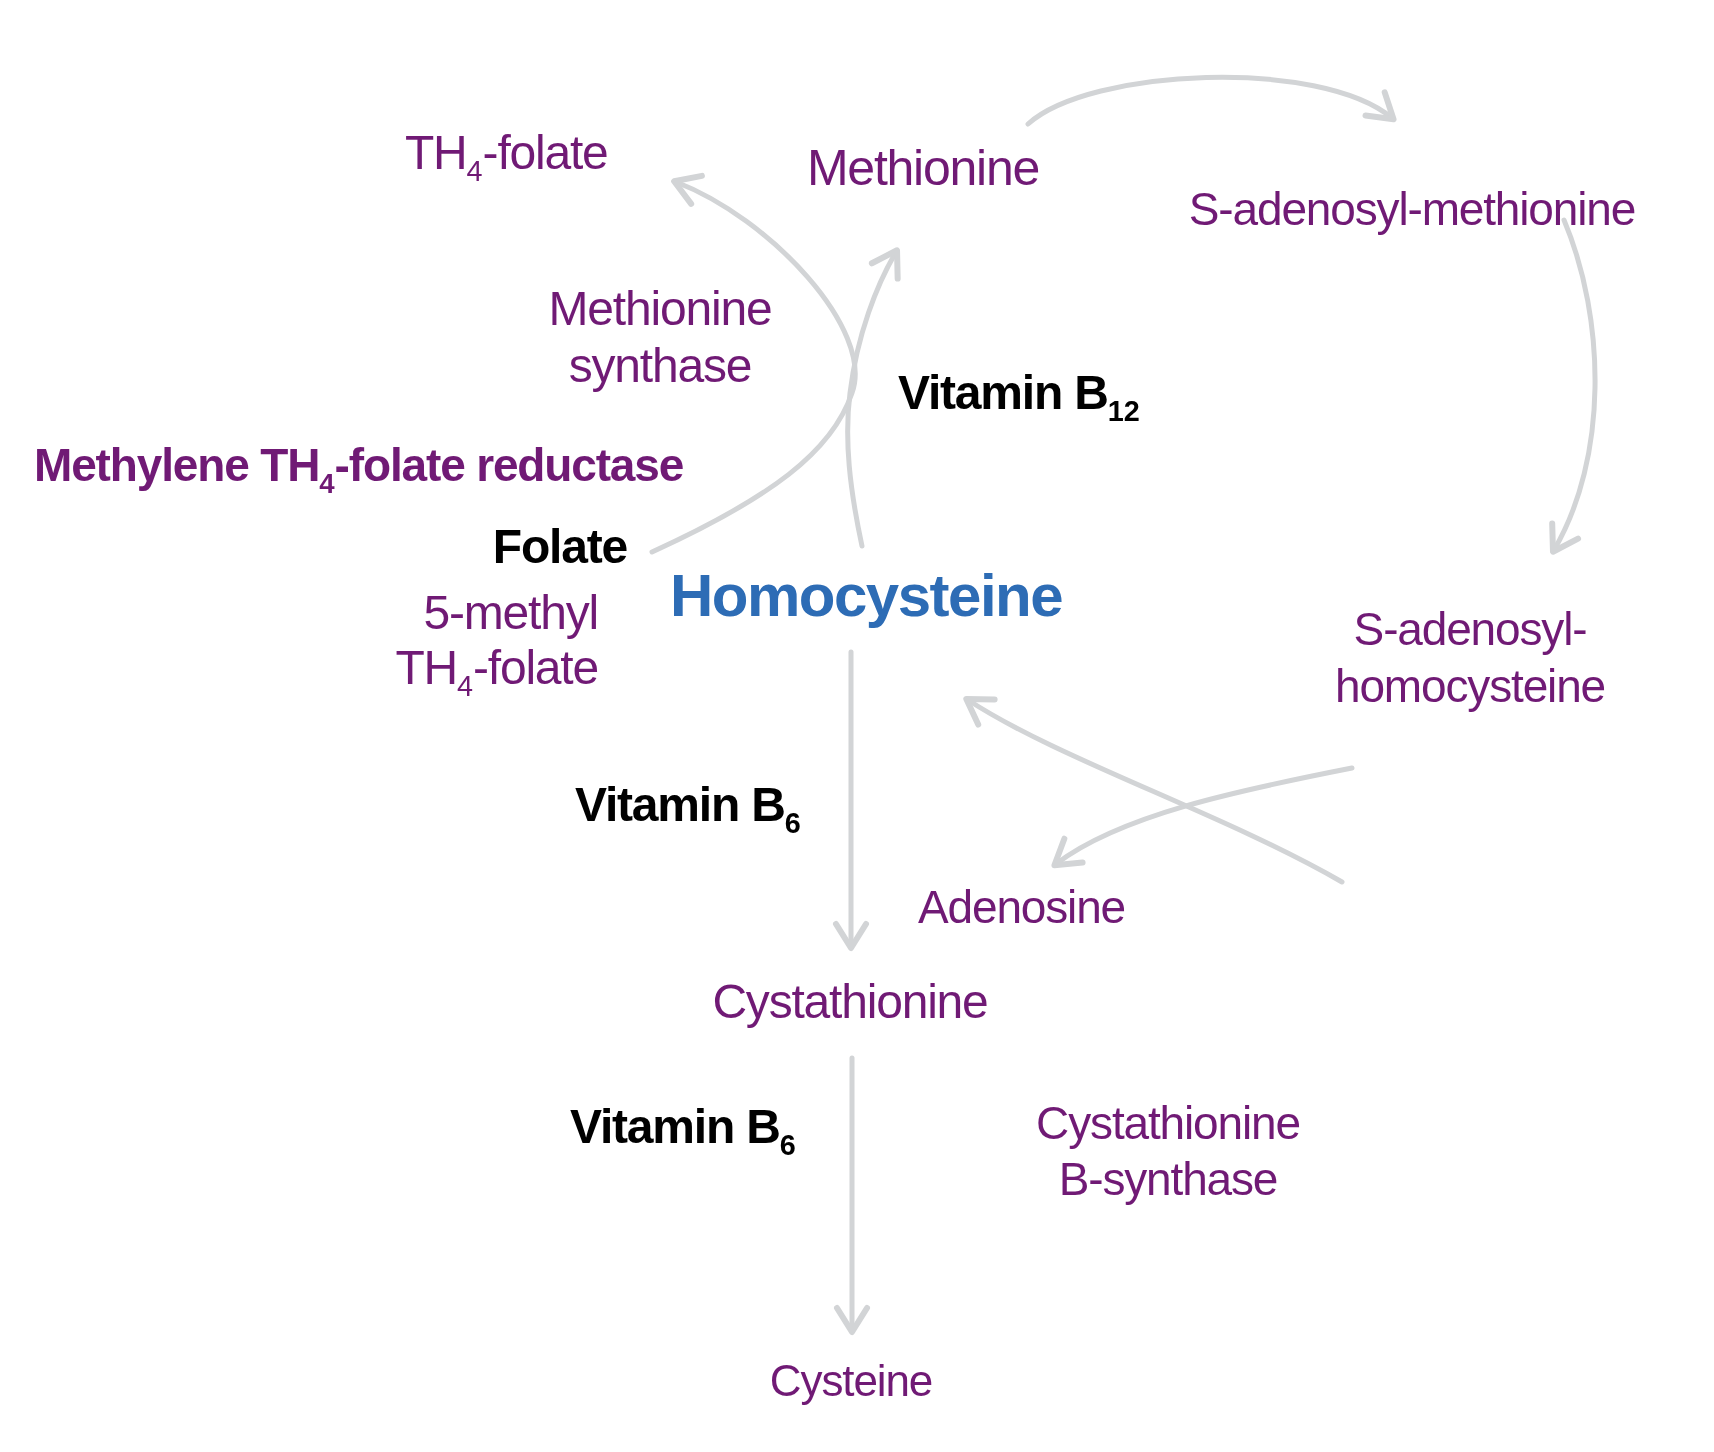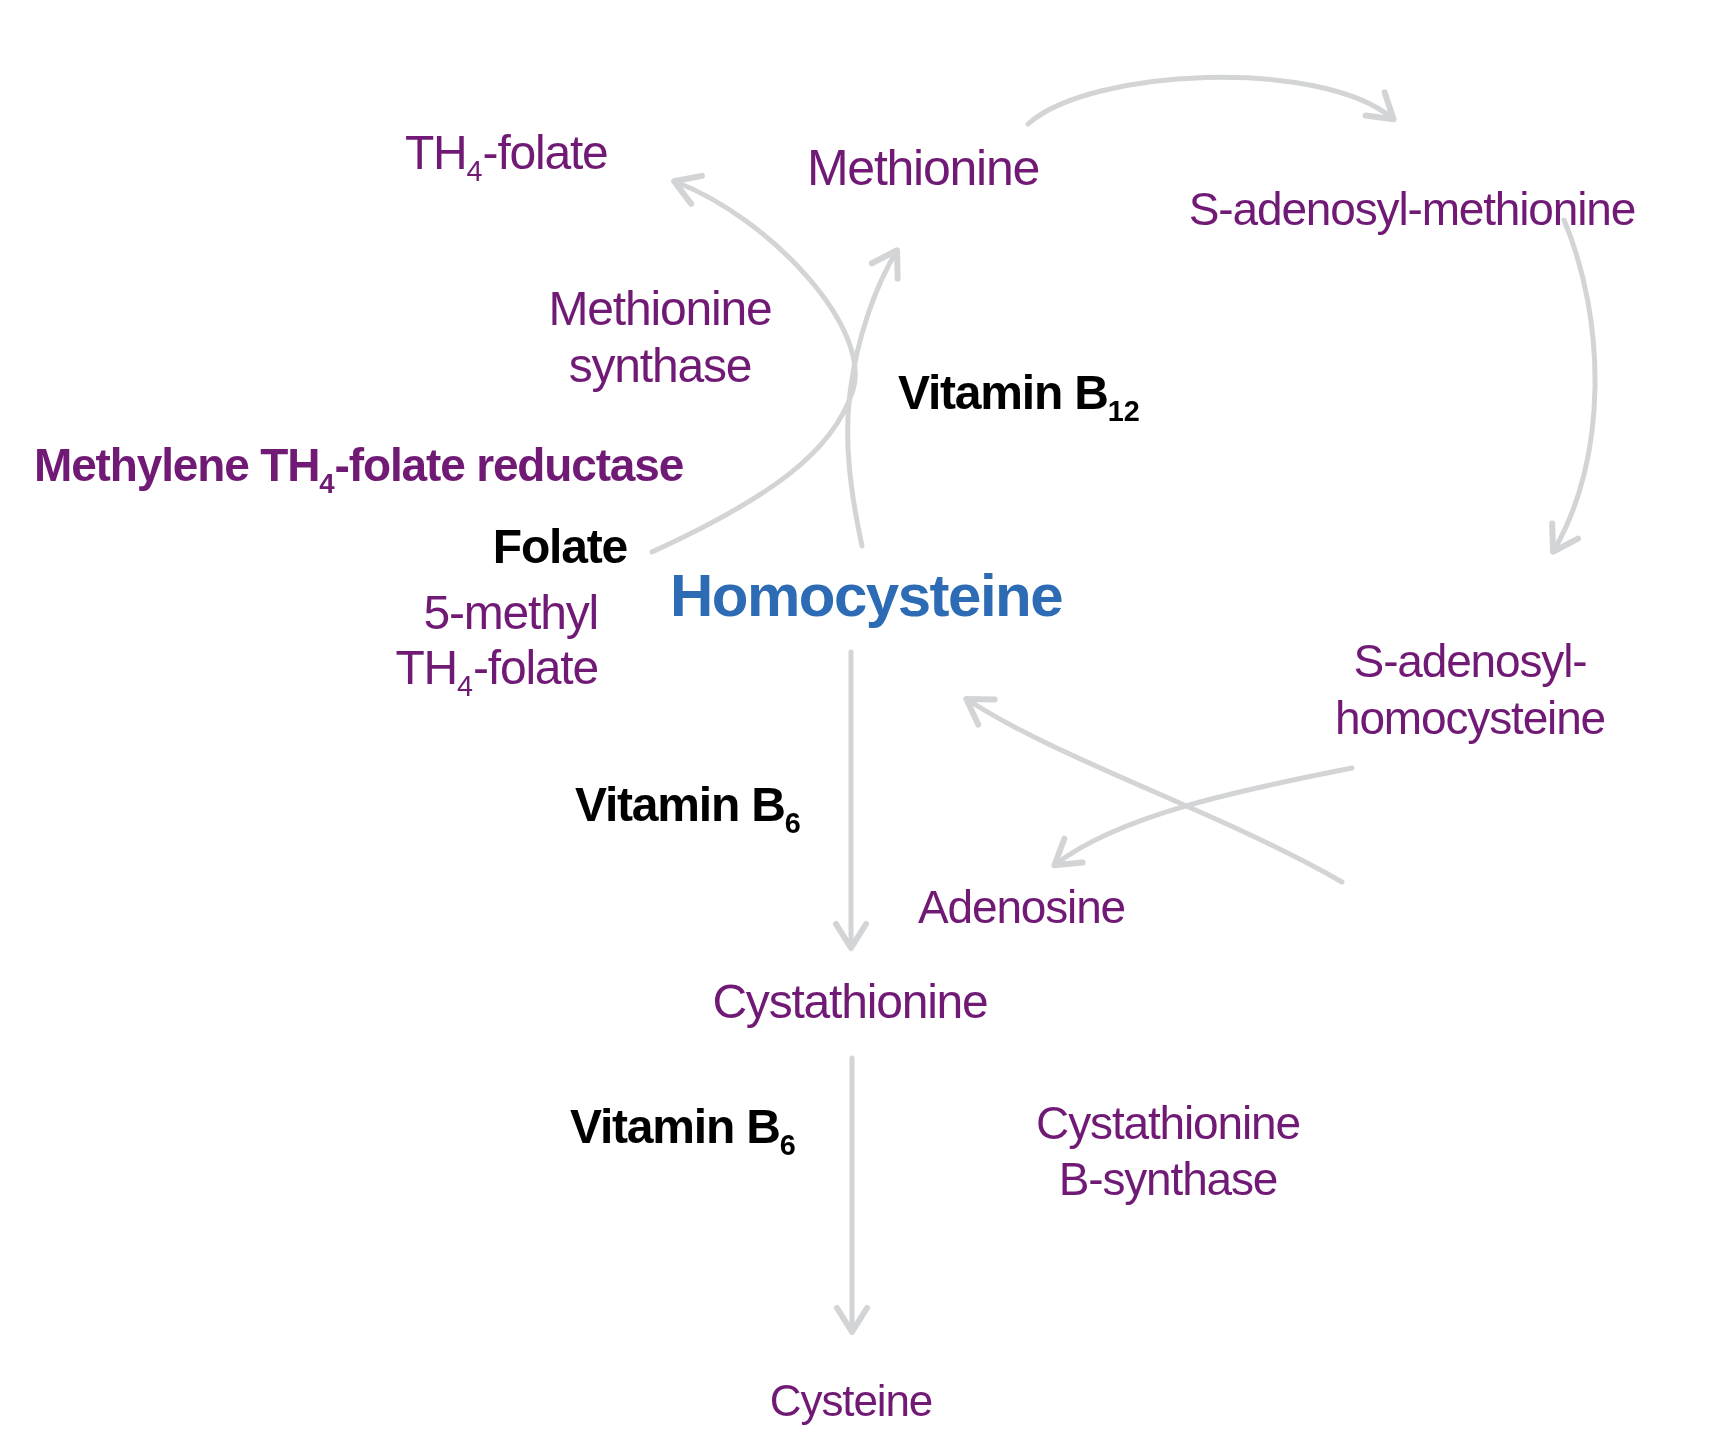--- a/index.html
+++ b/index.html
@@ -69,33 +69,33 @@
 
   <div class="lbl mol f48 ralign" style="right:1116px;top:585px;line-height:55px;">
     <div>5-methyl</div>
     <div><span>TH</span><span class="sub">4</span><span>-folate</span></div>
   </div>
 
   <div class="lbl accent" style="left: 670px; top: 561px; color: rgb(45, 108, 181);" id="homocysteine-label">Homocysteine</div>
 
   <div class="lbl cof" style="left:898px;top:365px;"><span>Vitamin B</span><span class="sub">12</span></div>
 
-  <div class="lbl enz ctr" style="left:1470px;top:601px;line-height:57px;margin-top:32px;">
+  <div class="lbl enz ctr" style="left:1470px;top:601px;line-height:57px;">
     <div>S-adenosyl-</div>
     <div>homocysteine</div>
   </div>
 
   <div class="lbl cof" style="left:575px;top:777px;"><span>Vitamin B</span><span class="sub">6</span></div>
 
   <div class="lbl enz" style="left:918px;top:880px;">Adenosine</div>
 
   <div class="lbl mol f48 ctr" style="left:850px;top:974px;">Cystathionine</div>
 
   <div class="lbl cof" style="left:570px;top:1099px;"><span>Vitamin B</span><span class="sub">6</span></div>
 
   <div class="lbl enz ctr" style="left:1168px;top:1095px;line-height:56px;">
     <div>Cystathionine</div>
     <div>B-synthase</div>
   </div>
 
-  <div class="lbl mol f44 ctr" style="left:851px;top:1355px;margin-top:20px;">Cysteine</div>
+  <div class="lbl mol f44 ctr" style="left:851px;top:1355px;">Cysteine</div>
 
 </div>
 
 </body></html>

